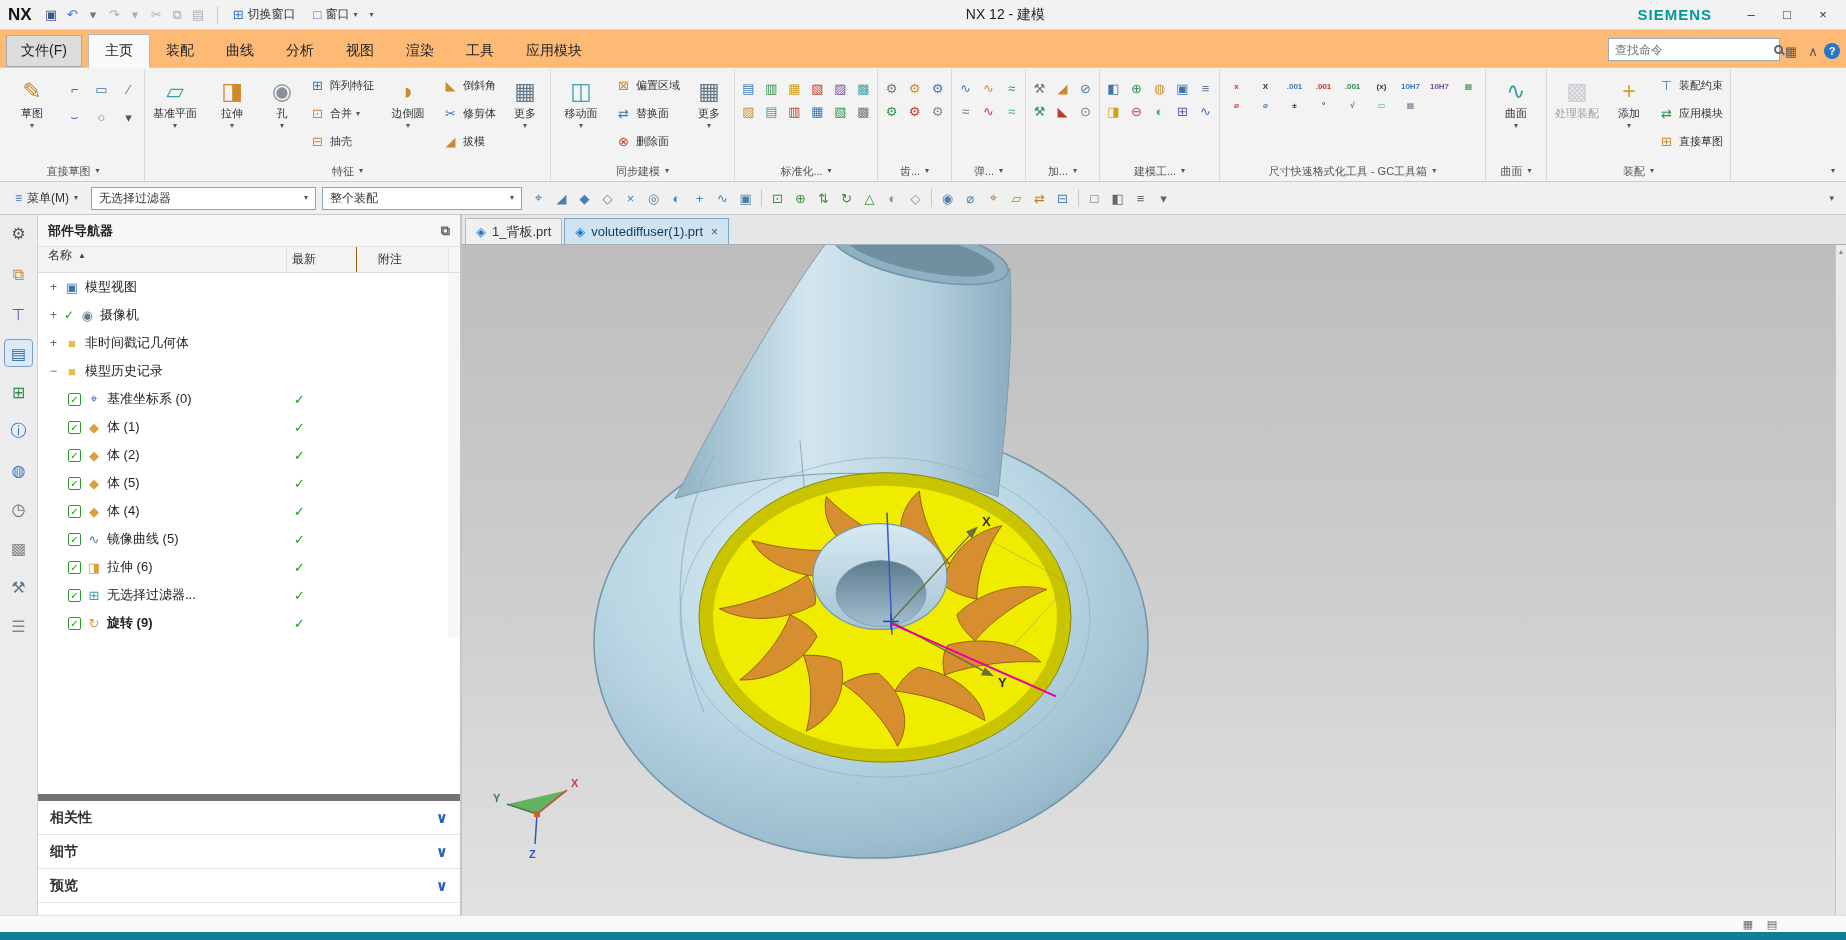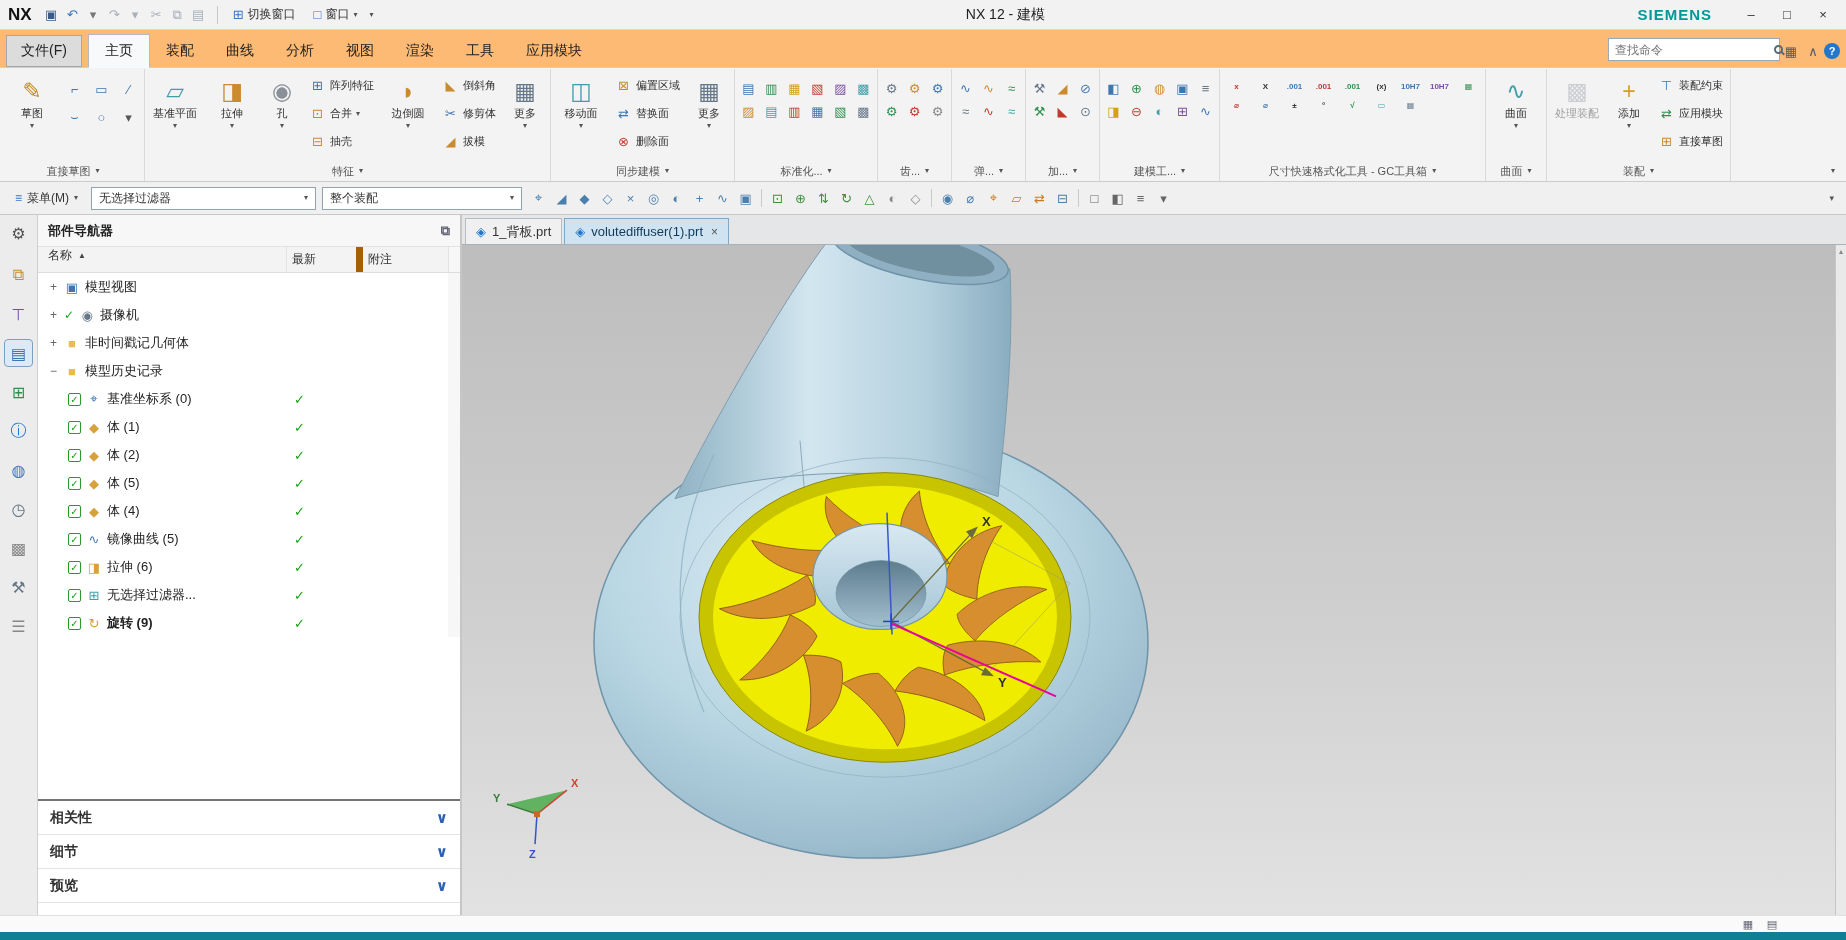--- a/index.html
+++ b/index.html
@@ -69,35 +69,35 @@
   .sideicons{display:flex;flex-direction:column;gap:13px;align-items:center}
   .side-icon{width:27px;height:26px;display:inline-flex;align-items:center;justify-content:center;font-size:16px;border-radius:3px}
   .side-icon.active{background:#dce9f7;outline:1px solid #7aa0c4}
 
   
   .navpanel{width:424px;background:#fff;border-right:2px solid #c6c6c6;display:flex;flex-direction:column;flex:none}
   .navheader{height:32px;display:flex;align-items:center;justify-content:space-between;padding:0 10px;font-size:13px;font-weight:bold;color:#222;background:#f7f7f7;border-bottom:1px solid #e2e2e2}
   .colheader{height:26px;display:flex;align-items:flex-start;background:#f3f3f3;border-bottom:1px solid #ddd;font-size:12px;color:#333}
   .col-name{flex:1;padding-left:10px;display:flex;align-items:center;gap:6px}
   .col-latest{width:70px;border-left:1px solid #e2e2e2;padding-left:5px;height:100%;display:flex;align-items:center}
-  .col-note{width:92px;border-left:7px solid #a16207;padding-left:5px;height:100%;display:flex;align-items:center}
+  .col-note{width:92px;border-left:1px solid #a16207;padding-left:21px;height:100%;display:flex;align-items:center}
   .col-pad{width:12px;height:100%;border-left:1px solid #e2e2e2;background:#f7f7f7}
   .tree{flex:1;overflow:hidden;position:relative}
   .trow{height:28px;display:flex;align-items:center;font-size:13px;color:#222}
   .t-main{flex:1;display:flex;align-items:center;gap:5px;padding-left:10px;overflow:hidden;white-space:nowrap}
   .t-main.ind{padding-left:30px}
   .t-latest{width:70px;color:#18a018;font-weight:bold;font-size:13px;padding-left:8px;flex:none}
   .t-note{width:92px;flex:none}
   .t-pad{width:12px;flex:none;background:#f7f7f7;height:100%}
   .twist{width:11px;text-align:center;color:#666;font-size:12px;flex:none}
   .ticon{width:16px;text-align:center;font-size:13px;flex:none}
   .tcheck{color:#18a018;font-weight:bold;font-size:12px;flex:none}
   .cbx{width:13px;height:13px;border:1px solid #2a9a2a;border-radius:2px;display:inline-flex;align-items:center;justify-content:center;font-size:10px;font-weight:bold;flex:none;background:#fff}
   .trow.sel .tlbl{font-weight:bold}
-  .navsections{border-top:2px solid #737373}
+  .navsections{border-top:7px solid #737373}
   .navsec{height:34px;border-bottom:1px solid #e3e3e3;display:flex;align-items:center;justify-content:space-between;padding:0 12px;font-size:14px;font-weight:bold;color:#333}
   .navsec .chev{font-size:15px;font-weight:bold}
   .navfoot{height:12px}
 
   
   .viewport{flex:1;display:flex;flex-direction:column;min-width:0;position:relative}
   .vtabs{height:30px;background:#e4e6e8;display:flex;align-items:flex-end;gap:2px;padding-left:3px;border-bottom:1px solid #a9b2ba;flex:none}
   .vtab{height:26px;display:flex;align-items:center;gap:6px;padding:0 10px;font-size:13px;background:#f0f0f0;border:1px solid #b8bcc0;border-bottom:none;color:#333}
   .vtab.active{background:#cfe3f0;border-color:#7fa8c8;color:#103a5c}
   .vtab .close{font-size:12px;color:#555;margin-left:2px}

